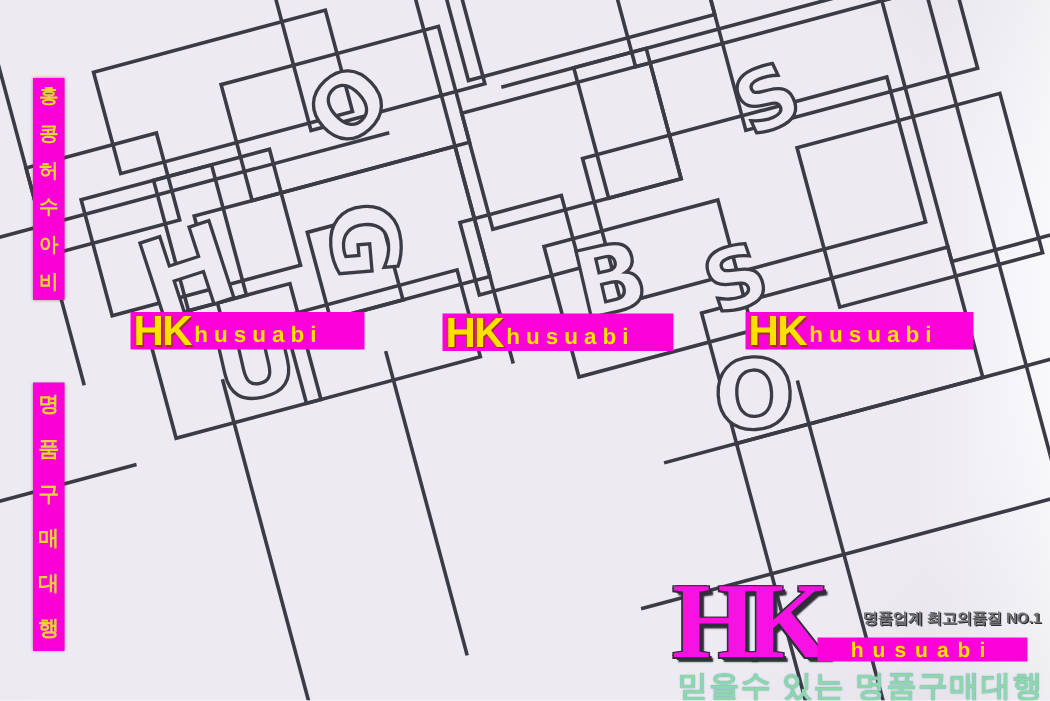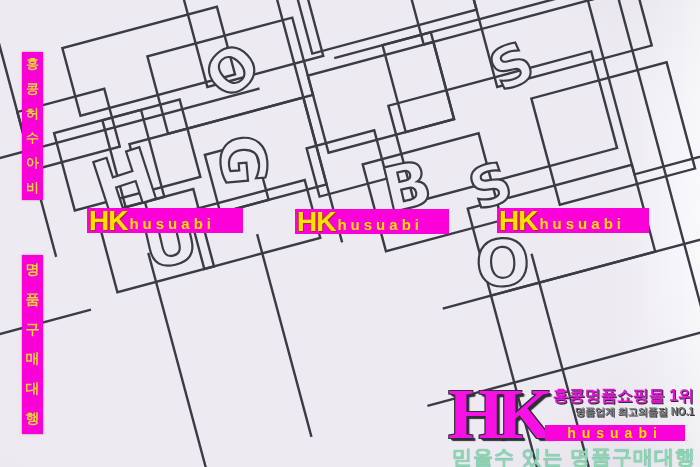--- a/index.html
+++ b/index.html
@@ -143,21 +143,20 @@
     <span class="hk">HK</span>
     <span class="rest">husuabi</span>
   </div>
   <div class="wm wm-3">
     <span class="hk">HK</span>
     <span class="rest">husuabi</span>
   </div>
 
   <div class="logo">
     <div class="bighk">HK</div>
-    <div class="slogan1">홍콩명품쇼핑몰 1위</div>
     <div class="slogan2">명품업계 최고의품질 NO.1</div>
     <div class="badge">
       <span>husuabi</span>
     </div>
     <div class="tagline">믿을수 있는 명품구매대행</div>
   </div>
 
 </div>
 
 </body></html>

